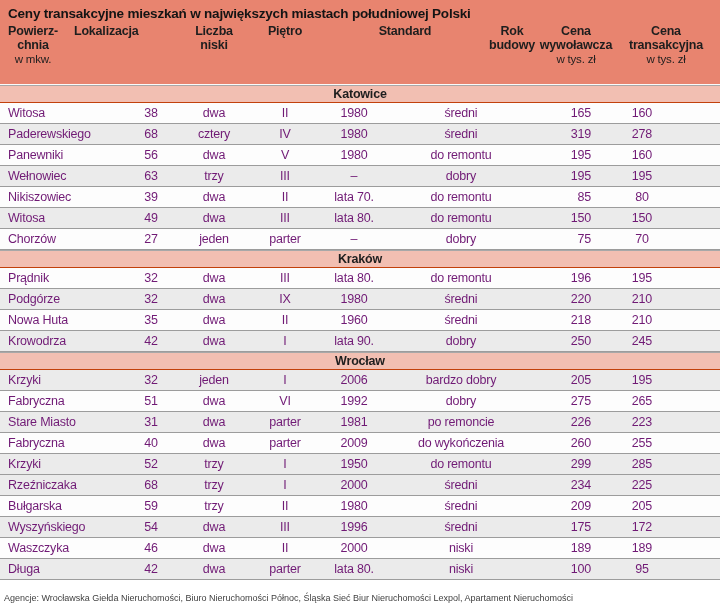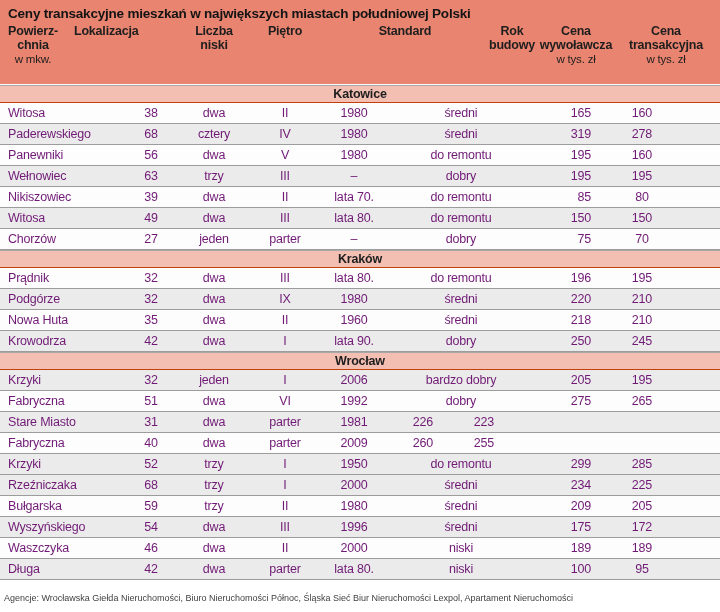--- a/index.html
+++ b/index.html
@@ -225,29 +225,31 @@
         <div class="cell c5">dobry</div>
         <div class="cell c6">275</div>
         <div class="cell c7">265</div>
       </div>
       <div class="row shaded">
         <div class="cell c0">Stare Miasto</div>
         <div class="cell c1">31</div>
         <div class="cell c2">dwa</div>
         <div class="cell c3">parter</div>
         <div class="cell c4">1981</div>
+        <div class="cell c5">po remoncie</div>
         <div class="cell c6">226</div>
         <div class="cell c7">223</div>
       </div>
       <div class="row">
         <div class="cell c0">Fabryczna</div>
         <div class="cell c1">40</div>
         <div class="cell c2">dwa</div>
         <div class="cell c3">parter</div>
         <div class="cell c4">2009</div>
+        <div class="cell c5">do wykończenia</div>
         <div class="cell c6">260</div>
         <div class="cell c7">255</div>
       </div>
       <div class="row shaded">
         <div class="cell c0">Krzyki</div>
         <div class="cell c1">52</div>
         <div class="cell c2">trzy</div>
         <div class="cell c3">I</div>
         <div class="cell c4">1950</div>
         <div class="cell c5">do remontu</div>

